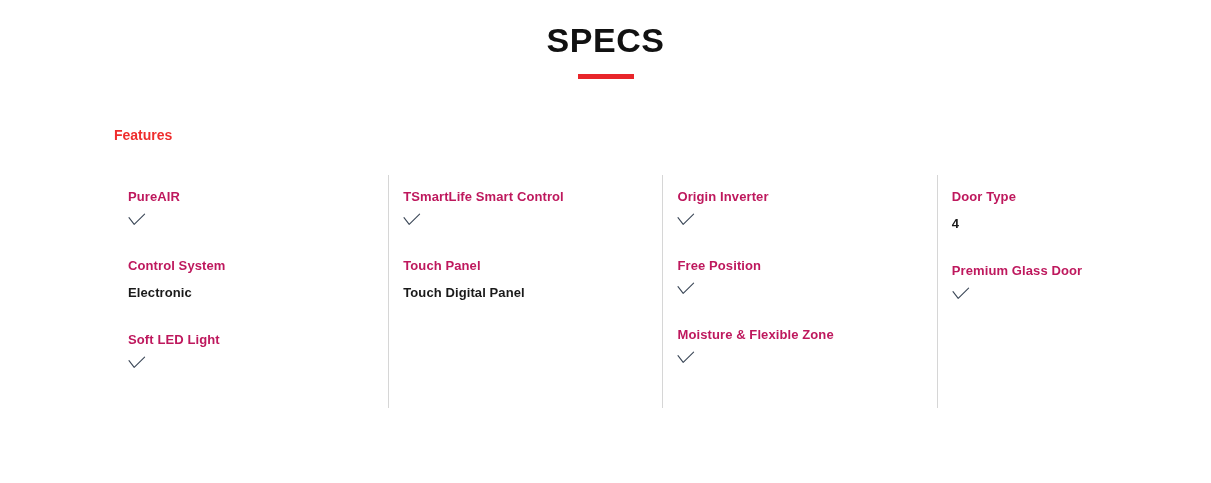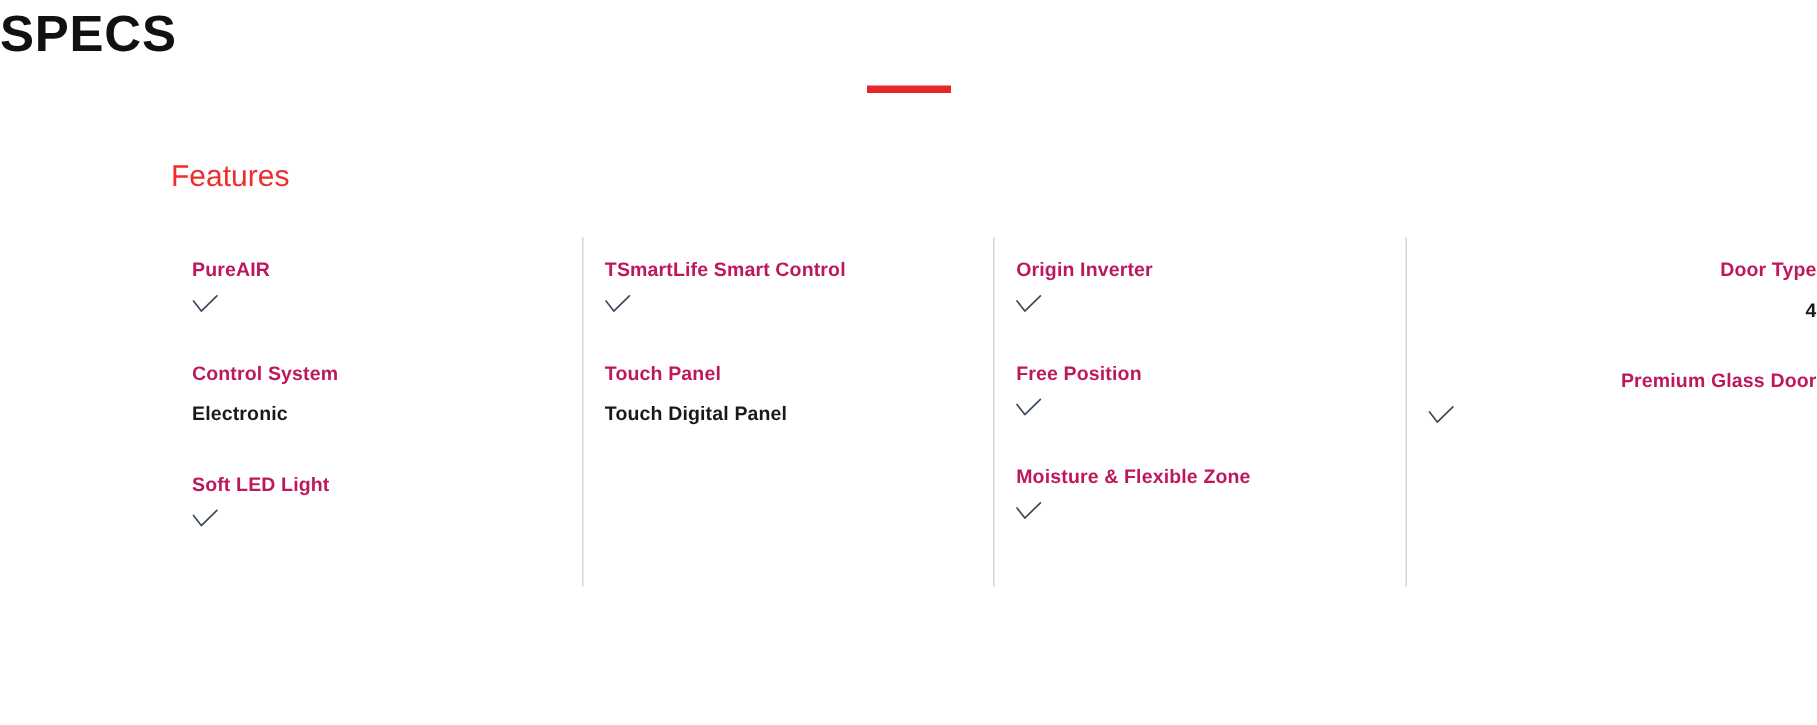--- a/index.html
+++ b/index.html
@@ -13,22 +13,22 @@
     height: 483px;
     font-family: "Liberation Sans", sans-serif;
     -webkit-font-smoothing: antialiased;
     overflow: hidden;
     position: relative;
   }
 
   
   .page-header {
     width: 100%;
-    text-align: left;
-    padding-top: 5px;
+    text-align: center;
+    padding-top: 22px;
     box-sizing: border-box;
   }
   .page-title {
     font-size: 34px;
     font-weight: bold;
     color: #111111;
     letter-spacing: 0.5px;
     line-height: 36px;
     margin: 0;
   }
@@ -40,22 +40,22 @@
   }
 
   
   .specs-section {
     margin-top: 44px;
     padding-left: 114px;
     padding-right: 0;
     box-sizing: border-box;
   }
   .section-title {
-    font-size: 20px;
-    font-weight: normal;
+    font-size: 14px;
+    font-weight: bold;
     color: #ef2d2d;
     line-height: 24px;
     margin: 13px 0 28px 0;
   }
 
   
   .spec-columns {
     display: flex;
     align-items: stretch;
     width: 1097px;
@@ -171,21 +171,21 @@
         </div>
         <div class="spec-item">
           <div class="spec-label">Moisture &amp; Flexible Zone</div>
           <div class="spec-check">
             <svg width="18" height="14" viewBox="0 0 18 14" xmlns="http://www.w3.org/2000/svg">
               <path d="M1 4.6 L6.2 11.4 L16.6 1.2" fill="none" stroke="#3c4858" stroke-width="1.1" stroke-linecap="round" stroke-linejoin="round"></path>
             </svg>
           </div>
         </div>
       </div>
-      <div class="spec-column" style="border-left-color: rgb(214, 214, 214); text-align: right;">
+      <div class="spec-column" style="border-left-color: rgb(214, 214, 214);">
         <div class="spec-item">
           <div class="spec-label">Door Type</div>
           <div class="spec-value">4</div>
         </div>
         <div class="spec-item">
           <div class="spec-label">Premium Glass Door</div>
           <div class="spec-check">
             <svg width="18" height="14" viewBox="0 0 18 14" xmlns="http://www.w3.org/2000/svg">
               <path d="M1 4.6 L6.2 11.4 L16.6 1.2" fill="none" stroke="#3c4858" stroke-width="1.1" stroke-linecap="round" stroke-linejoin="round"></path>
             </svg>

